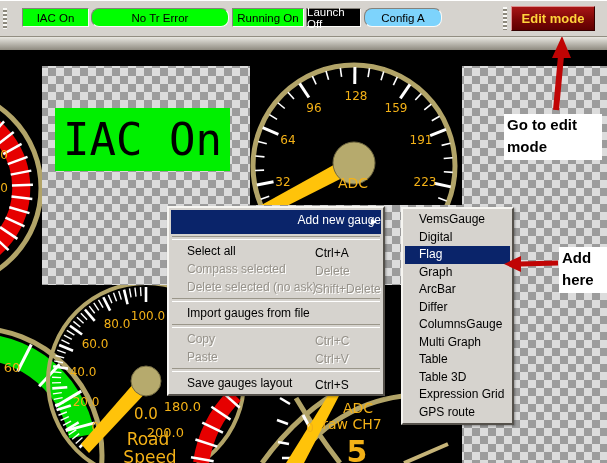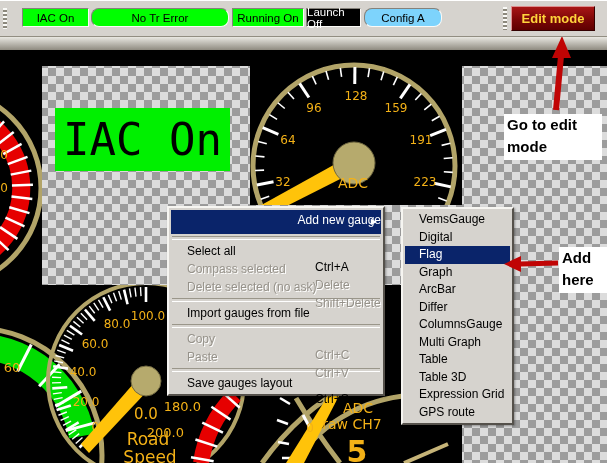--- a/index.html
+++ b/index.html
@@ -29,21 +29,21 @@
 
   .bigflag{position:absolute;left:55px;top:108px;width:175px;height:63px;z-index:4;
            display:flex;align-items:center;justify-content:center;color:#000;
            font-family:"DejaVu Sans Mono",monospace;font-size:44px;}
 
   
   .menu{position:absolute;background:#d6d3ce;box-sizing:border-box;padding:2px;z-index:6;
         border:2px solid;border-color:#f6f5f1 #55514b #55514b #f6f5f1;
         box-shadow:1px 1px 2px rgba(0,0,0,.35);font-size:12px;color:#000;}
   .mi{position:relative;height:18px;line-height:18px;padding-left:16px;white-space:nowrap;}
-  .mi .sc{position:absolute;left:144px;top:16px;}
+  .mi .sc{position:absolute;left:144px;top:2px;}
   .mi .arrow{position:absolute;right:4px;top:0;}
   .arrow::after{content:"\25B6";font-size:8px;}
   .hl{background:#0a246a;color:#fff;}
   .mi.top{height:24px;line-height:20px;text-align:right;}
   .dis{color:#96928a;text-shadow:1px 1px 0 #fff;}
   .sep{height:2px;margin:2px 1px;border-top:1px solid #9a968a;border-bottom:1px solid #fff;}
   #ctxmenu{left:167px;top:206px;width:218px;}
   #submenu{left:389px;top:207px;width:113px;margin-left:12px;}
   .smi{height:17.5px;line-height:17.5px;padding-left:14px;white-space:nowrap;}
 

